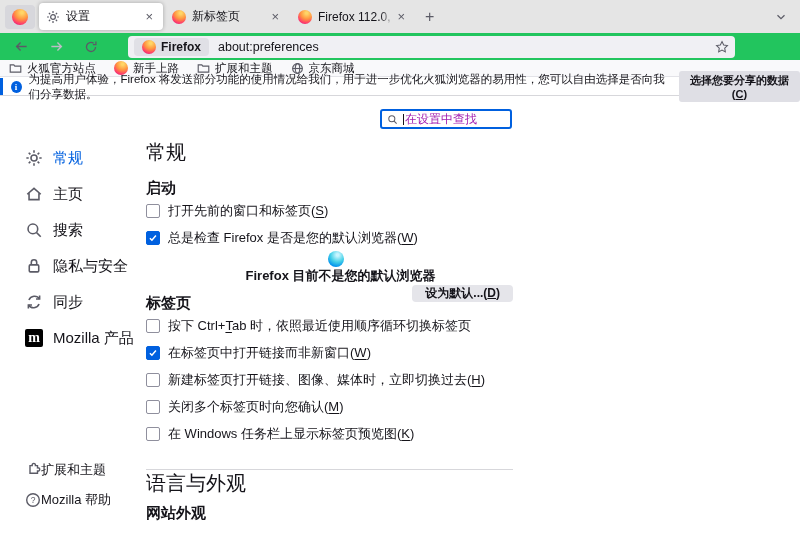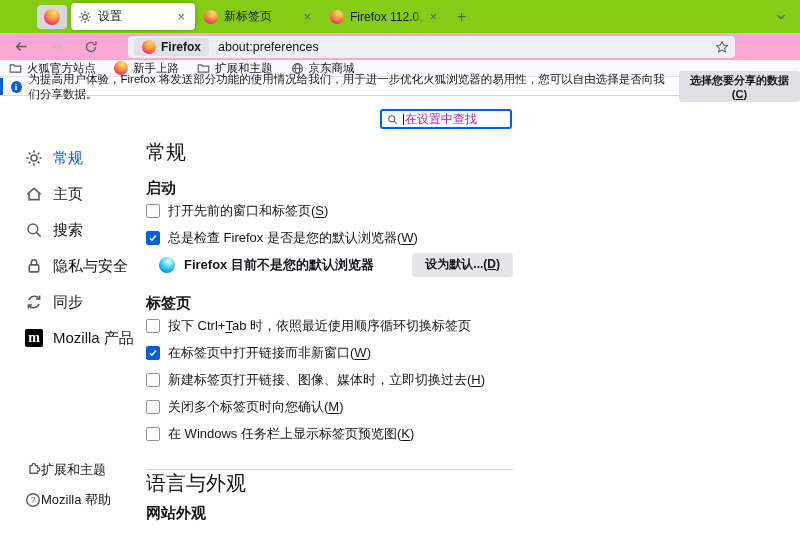--- a/index.html
+++ b/index.html
@@ -5,40 +5,40 @@
   * { box-sizing: border-box; margin: 0; padding: 0; }
   html,body { width:800px; height:533px; overflow:hidden; }
   body {
     font-family: "Liberation Sans", sans-serif;
     background:#fff; color:#15141a; position:relative; font-size:13px;
   }
   svg { display:block; }
 
   
   .tabbar { position:absolute; top:0; left:0; right:0; height:33px;
-    background:#84cc16; display:flex; align-items:center;padding-left:32px; }
+    background:#e5e5e5; display:flex; align-items:center; }
   .fxview-btn { width:30px; height:24px; margin:0 4px 0 5px; border-radius:4px;
     background:#d7d7dc; display:flex; align-items:center; justify-content:center; }
   .fox { border-radius:50%;
     background: radial-gradient(circle at 62% 22%, #ffd567 8%, #ff9640 42%, #ff3b6b 72%, #b5007f 100%); }
   .fox16 { width:16px; height:16px; }
   .fox14 { width:14px; height:14px; }
   .tab { width:124px; height:27px; margin-right:2px; border-radius:4px;
     display:flex; align-items:center; padding:0 7px; font-size:12px; color:#15141a; }
   .tab.active { background:#fff; box-shadow:0 0 4px rgba(0,0,0,.28); }
   .tab .title { flex:1; white-space:nowrap; overflow:hidden; margin-left:6px; }
   .tab .title.fade { -webkit-mask-image:linear-gradient(90deg,#000 82%,transparent);
     mask-image:linear-gradient(90deg,#000 82%,transparent); }
   .tab .close { color:#5b5b66; font-size:13px; line-height:13px; padding:2px 3px; border-radius:2px; }
   .newtab-btn { color:#5b5b66; font-size:16px; padding:2px 8px; }
   .alltabs-btn { margin-left:auto; margin-right:12px; color:#5b5b66; }
 
   
   .navbar { position:absolute; top:33px; left:0; right:0; height:27px;
-    background:#f9a8d4; display:flex; align-items:center; }
+    background:#22c55e; display:flex; align-items:center; }
   .nav-btn { padding:3px 6px; border-radius:4px; margin-left:8px; }
   .urlbar { position:absolute; left:128px; top:3px; width:607px; height:22px;
     background:#f0f0f4; border-radius:4px; display:flex; align-items:center; padding:0 6px; }
   .url-chip { display:flex; align-items:center; gap:5px; background:#e0e0e6;
     border-radius:4px; height:18px; padding:0 8px; font-size:12px; font-weight:700; color:#15141a; }
   .url-text { margin-left:9px; font-size:12.5px; color:#15141a; }
   .star { margin-left:auto; }
 
   
   .bookmarksbar { position:absolute; top:60px; left:0; right:0; height:17px;
@@ -81,21 +81,21 @@
   
   .main { position:absolute; left:146px; top:141px; width:367px; }
   .page-title { font-size:20px; font-weight:400; line-height:22px; color:#15141a; }
   .group-heading { font-size:15px; font-weight:700; margin-top:16px; line-height:18px; }
   .row { min-height:27px; display:flex; align-items:center; }
   .checkbox { width:14px; height:14px; border:1px solid #8f8f9d; border-radius:2px;
     background:#fff; margin-right:8px; flex:none; display:flex; align-items:center; justify-content:center; }
   .checkbox.checked { background:#0060df; border-color:#0060df; }
   .row-label { font-size:13px; color:#15141a; }
   .row-label u { text-underline-offset:2px; }
-  .default-row { height:27px; display:flex; align-items:center; padding-left:13px; }
+  .default-row { height:27px; display:flex; align-items:center; padding-left:13px;flex-direction:column; }
   .default-text { font-weight:700; font-size:13px; margin-left:9px; }
   .teal-fox { width:16px; height:16px; border-radius:50%; flex:none;
     background: radial-gradient(circle at 60% 25%, #c8f5ff 8%, #45d1e8 45%, #0090ed 78%, #0060df 100%); }
   .btn { background:#e5e5ea; border:none; border-radius:4px; color:#15141a;
     font-size:12px; font-weight:600; padding:0 13px; height:24px;
     font-family:"Liberation Sans",sans-serif; }
   .default-btn { margin-left:auto; }
   .divider { border:none; border-top:1px solid #d7d7db; margin-top:22px; }
   .section-title { font-size:20px; font-weight:400; margin-top:2px; line-height:22px; }
   .sub-heading { font-size:15px; font-weight:700; margin-top:10px; line-height:18px; }

